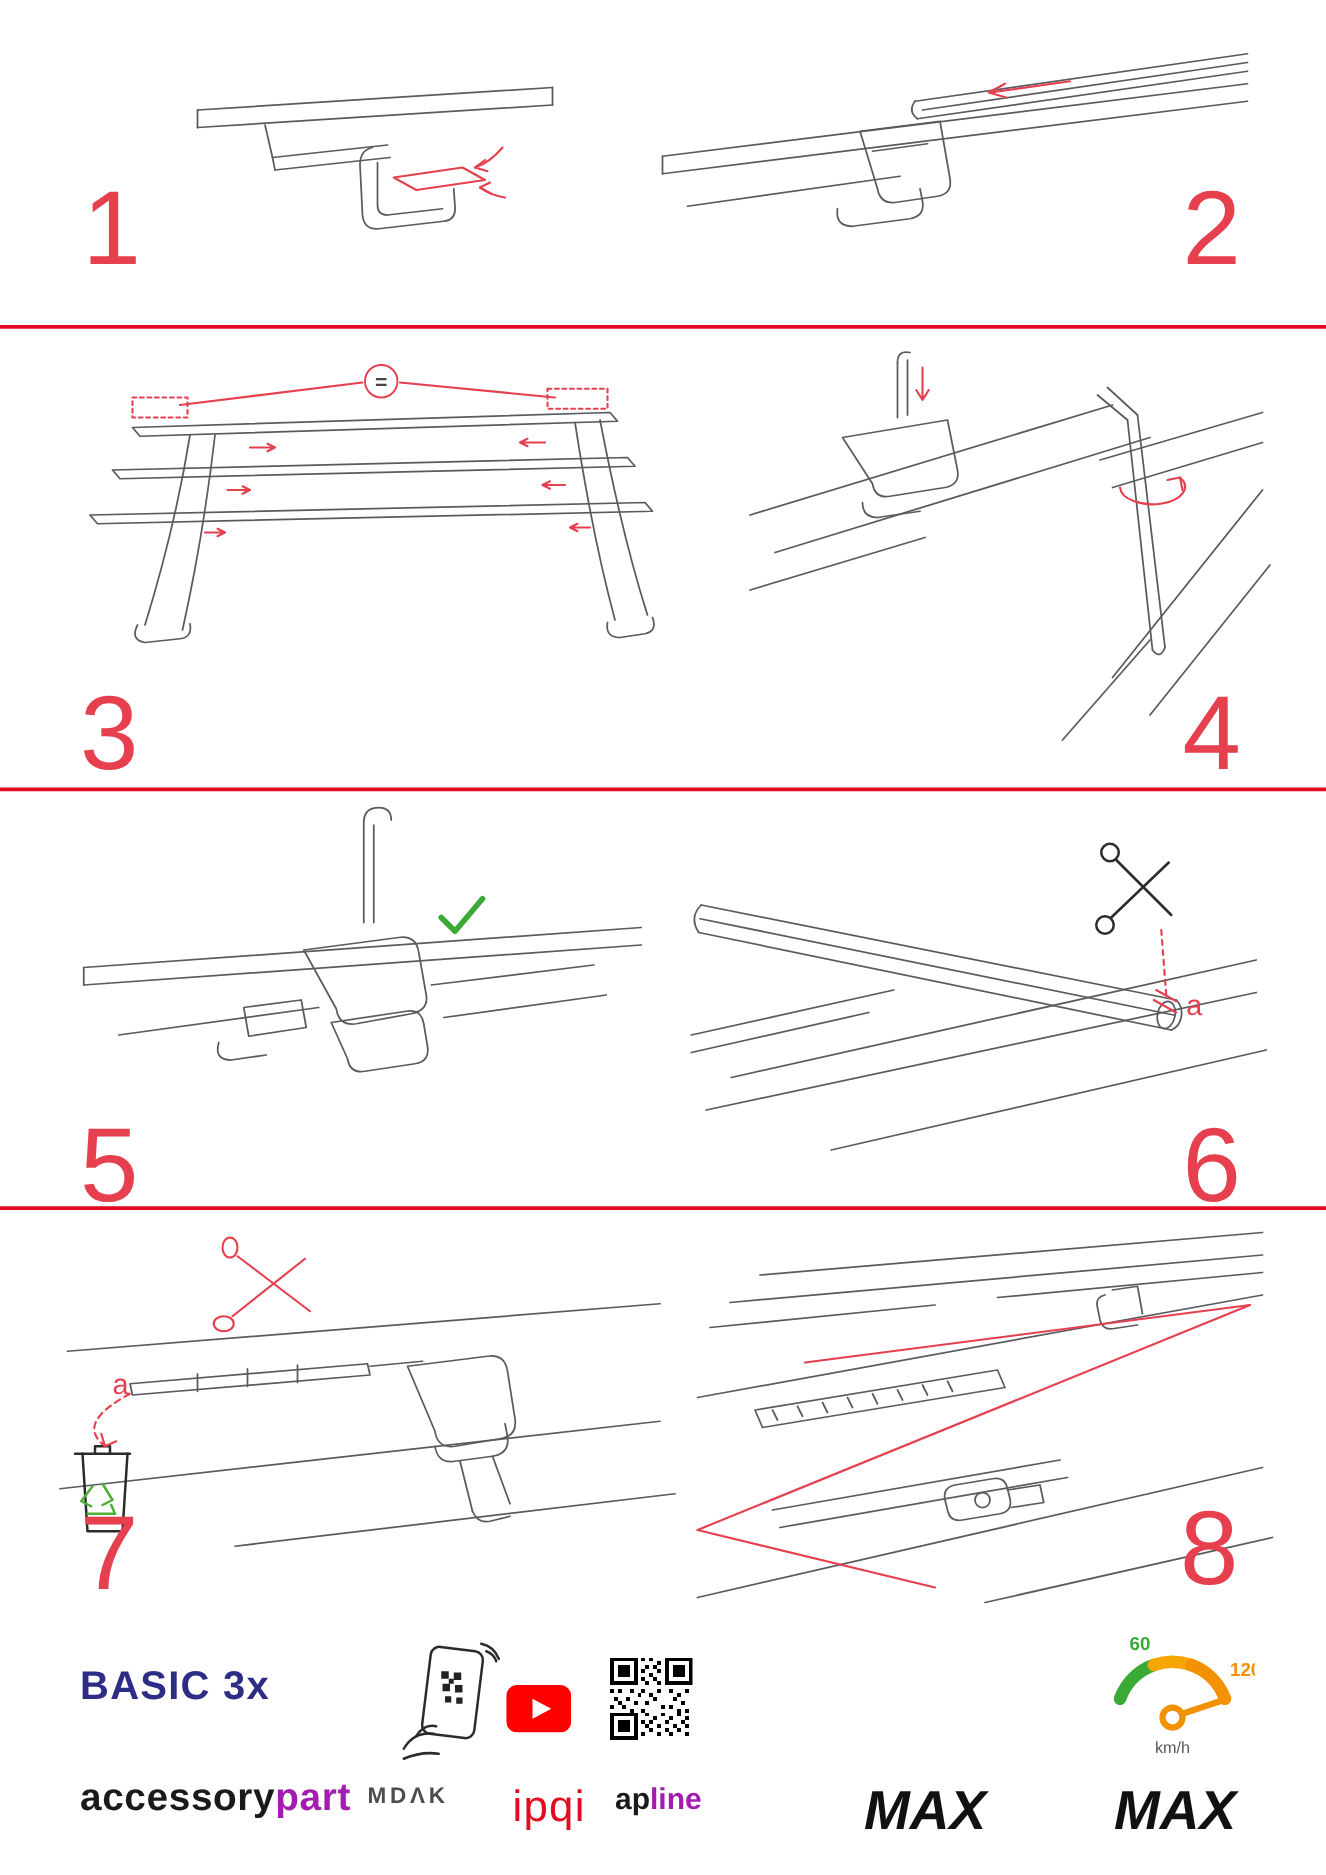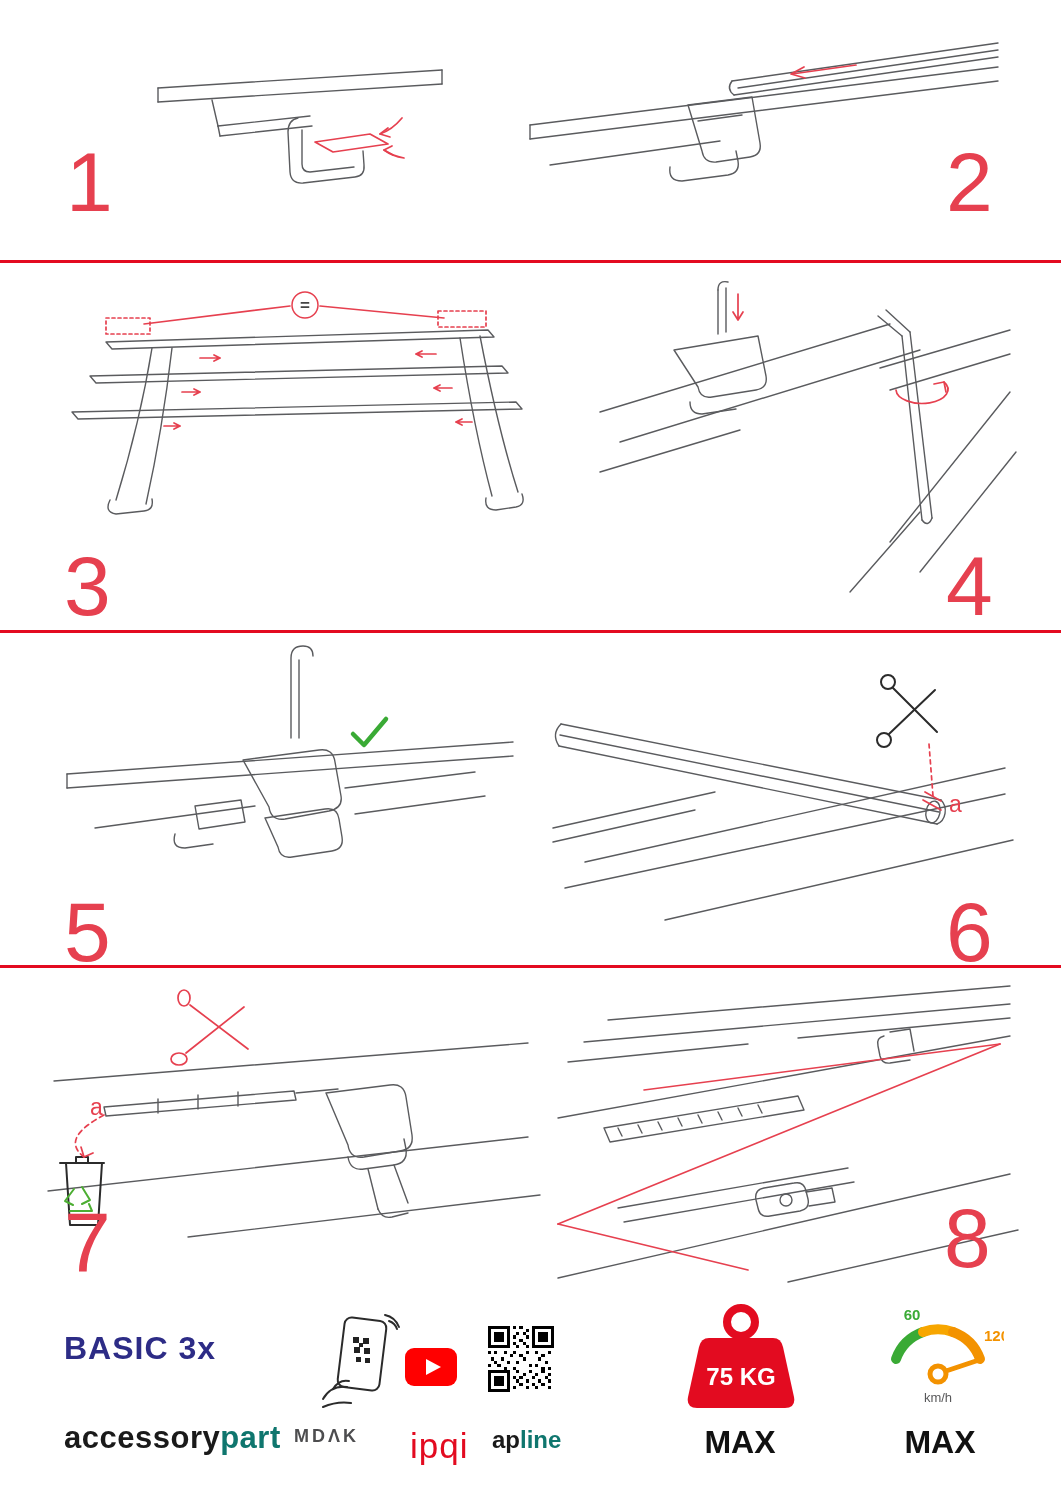--- a/index.html
+++ b/index.html
@@ -13,25 +13,25 @@
   svg text { font-family:"Liberation Sans", sans-serif; }
   .sk { fill:none; stroke:#5a5b5e; stroke-width:1.4; stroke-linecap:round; stroke-linejoin:round; }
   .sk2 { fill:none; stroke:#2b2b2b; stroke-width:2; stroke-linecap:round; stroke-linejoin:round; }
   .rd { fill:none; stroke:#e6404f; stroke-width:1.7; stroke-linecap:round; stroke-linejoin:round; }
   .grn { fill:none; stroke:#3aaa35; stroke-width:4.5; stroke-linecap:round; stroke-linejoin:round; }
   .grn2 { fill:none; stroke:#4cae32; stroke-width:2; stroke-linecap:round; stroke-linejoin:round; }
   .eqtext { font-size:17px; font-weight:700; fill:#454545; }
   .albl { font-size:23px; fill:#e6404f; }
   .basic { position:absolute; left:64px; top:1330px; font-size:32px; font-weight:700; color:#2d2c86; letter-spacing:1px; }
   .brandline { position:absolute; left:64px; top:1420px; font-size:31px; font-weight:700; color:#1a1a1a; letter-spacing:0.5px; }
-  .red-t { color:#0f766e; }
+  .red-t { color:#a21caf; }
   .mdak { position:absolute; left:294px; top:1426px; font-size:18px; font-weight:700; color:#4d4d4f; letter-spacing:3px; }
   .ipqi { position:absolute; left:410px; top:1426px; font-size:35px; font-weight:500; color:#e30b20; letter-spacing:1px; }
   .apline { position:absolute; left:492px; top:1426px; font-size:24px; font-weight:700; color:#1a1a1a; }
-  .maxlbl { position:absolute; font-size:32px; font-weight:700; color:#111; text-align:center; }
+  .maxlbl { position:absolute; font-size:44px; font-weight:700; color:#111; text-align:center;font-style:italic; }
   .wtext { font-size:24px; font-weight:700; fill:#ffffff; }
   .g60 { font-size:15px; font-weight:700; fill:#3aaa35; }
   .g120 { font-size:15px; font-weight:700; fill:#f39200; }
   .gkmh { font-size:13px; fill:#58585a; }
 </style>
 </head>
 <body>
 
 <div class="page">
 
@@ -316,27 +316,20 @@
         <g transform="translate(0,42)">
             <path fill-rule="evenodd" d="M0 0h21v21H0zM3 3h15v15H3z"></path>
             <rect x="6" y="6" width="9" height="9"></rect>
           </g>
         <path d="M24 0h3v3h-3zM30 0h3v3h-3zM36 3h3v3h-3zM27 6h3v3h-3zM33 6h3v3h-3zM24 9h3v3h-3zM36 9h3v3h-3zM30 12h3v3h-3zM24 15h3v3h-3zM33 15h3v3h-3zM27 18h3v3h-3zM36 18h3v3h-3zM0 24h3v3H0zM6 24h3v3H6zM15 24h3v3h-3zM24 24h3v3h-3zM36 24h3v3h-3zM45 24h3v3h-3zM57 24h3v3h-3zM21 27h3v3h-3zM30 27h3v3h-3zM51 27h3v3h-3zM3 30h3v3H3zM12 30h3v3h-3zM33 30h3v3h-3zM48 30h3v3h-3zM6 33h3v3H6zM18 33h3v3h-3zM27 33h3v3h-3zM54 33h3v3h-3zM0 36h3v3H0zM9 36h3v3H9zM39 36h3v3h-3zM45 36h3v3h-3zM15 39h3v3h-3zM24 39h3v3h-3zM51 39h3v3h-3zM57 39h3v3h-3zM27 42h3v3h-3zM39 42h3v3h-3zM51 42h3v3h-3zM33 45h3v3h-3zM45 45h3v3h-3zM57 45h3v3h-3zM24 48h3v3h-3zM30 48h3v3h-3zM42 48h3v3h-3zM54 48h3v3h-3zM27 51h3v3h-3zM36 51h3v3h-3zM48 51h3v3h-3zM57 51h3v3h-3zM30 54h3v3h-3zM42 54h3v3h-3zM51 54h3v3h-3zM24 57h3v3h-3zM36 57h3v3h-3zM45 57h3v3h-3zM57 57h3v3h-3z"></path>
       </g>
     </svg>
   </div>
   <div class="apline"><span>ap</span><span class="red-t">line</span></div>
 
-  <div class="abs" style="left:675px; top:1300px;">
-    <svg width="130" height="122" viewBox="0 0 130 122">
-      <circle cx="66" cy="22" r="14" fill="none" stroke="#e30b20" stroke-width="8"></circle>
-      <path d="M34,38 h64 q8,0 10,9 l11,50 q2,11 -9,11 H22 q-11,0 -9,-11 l11,-50 q2,-9 10,-9 z" fill="#e30b20"></path>
-      <text class="wtext" x="66" y="85" text-anchor="middle">75 KG</text>
-    </svg>
-  </div>
   <div class="maxlbl" style="left:675px; top:1424px; width:130px;">MAX</div>
 
   <div class="abs" style="left:876px; top:1296px;">
     <svg width="128" height="124" viewBox="0 0 128 124">
       <path d="M20,63 A45,45 0 0 1 47,36" fill="none" stroke="#3aaa35" stroke-width="10" stroke-linecap="round"></path>
       <path d="M47,36 A45,45 0 0 1 77,36" fill="none" stroke="#f7a600" stroke-width="10" stroke-linecap="round"></path>
       <path d="M77,36 A45,45 0 0 1 104,63" fill="none" stroke="#f39200" stroke-width="10" stroke-linecap="round"></path>
       <line x1="70" y1="75" x2="103" y2="64" stroke="#f39200" stroke-width="5" stroke-linecap="round"></line>
       <circle cx="62" cy="78" r="8" fill="#ffffff" stroke="#f39200" stroke-width="5"></circle>
       <text class="g60" x="36" y="24" text-anchor="middle">60</text>

